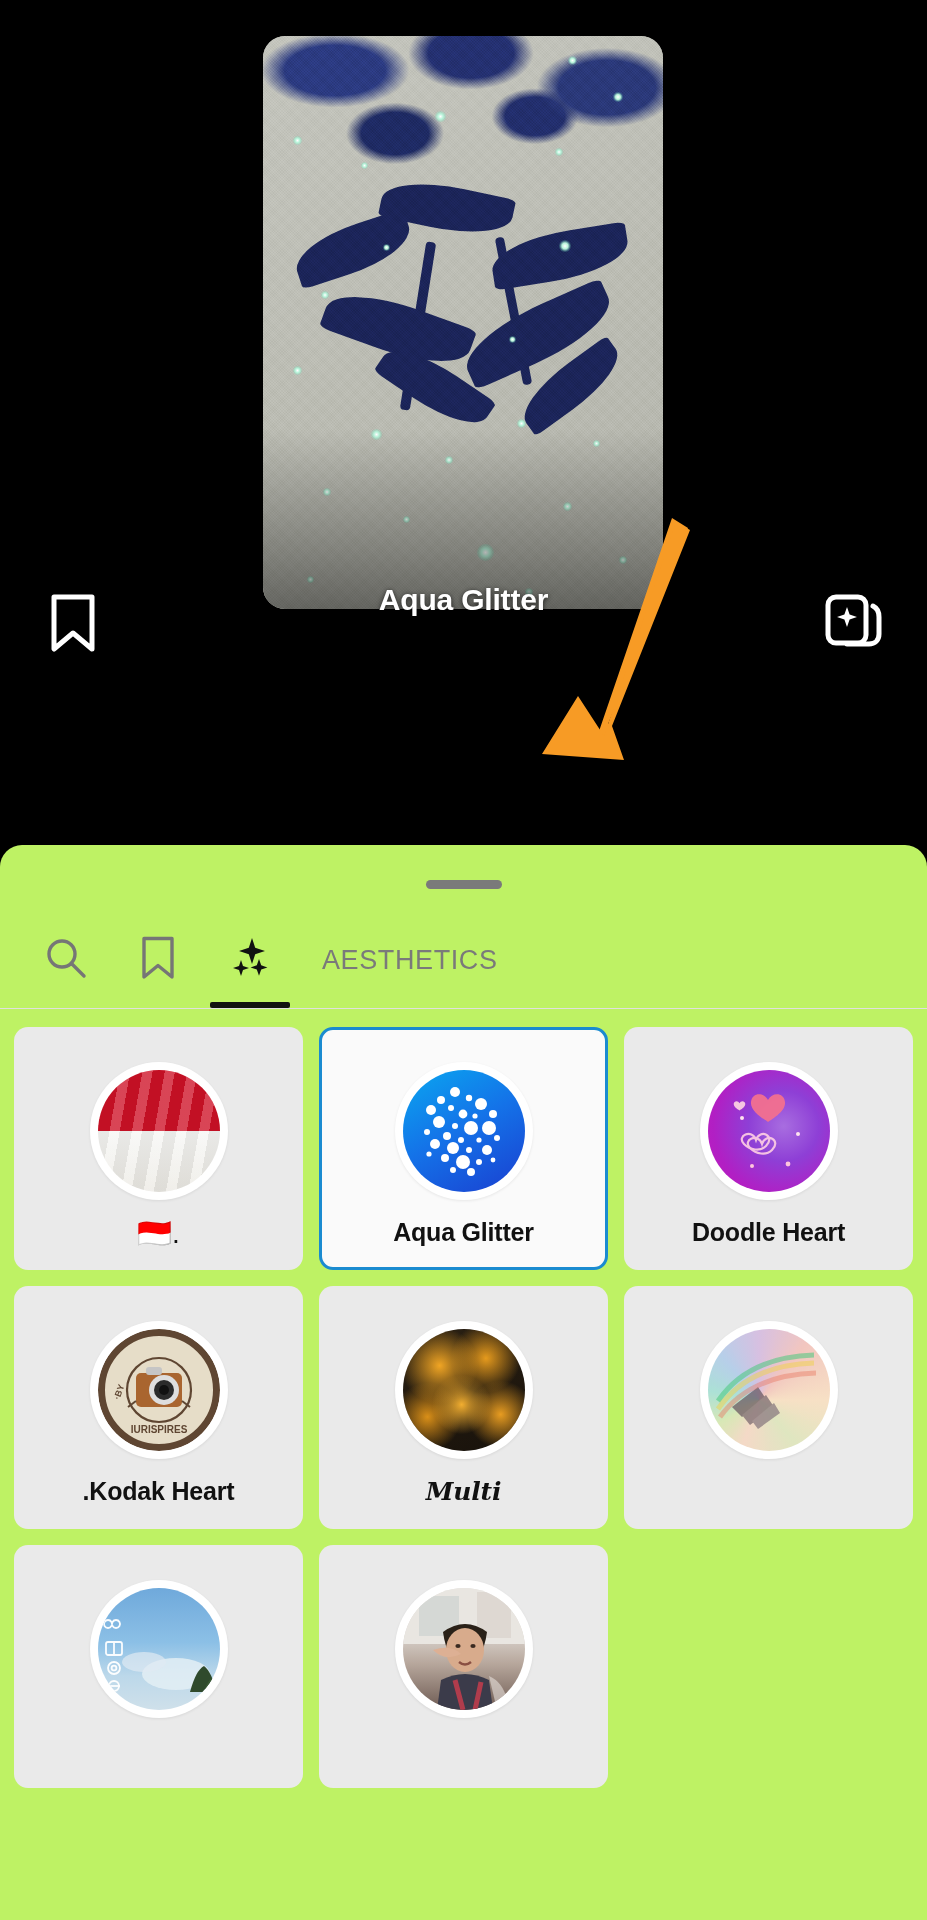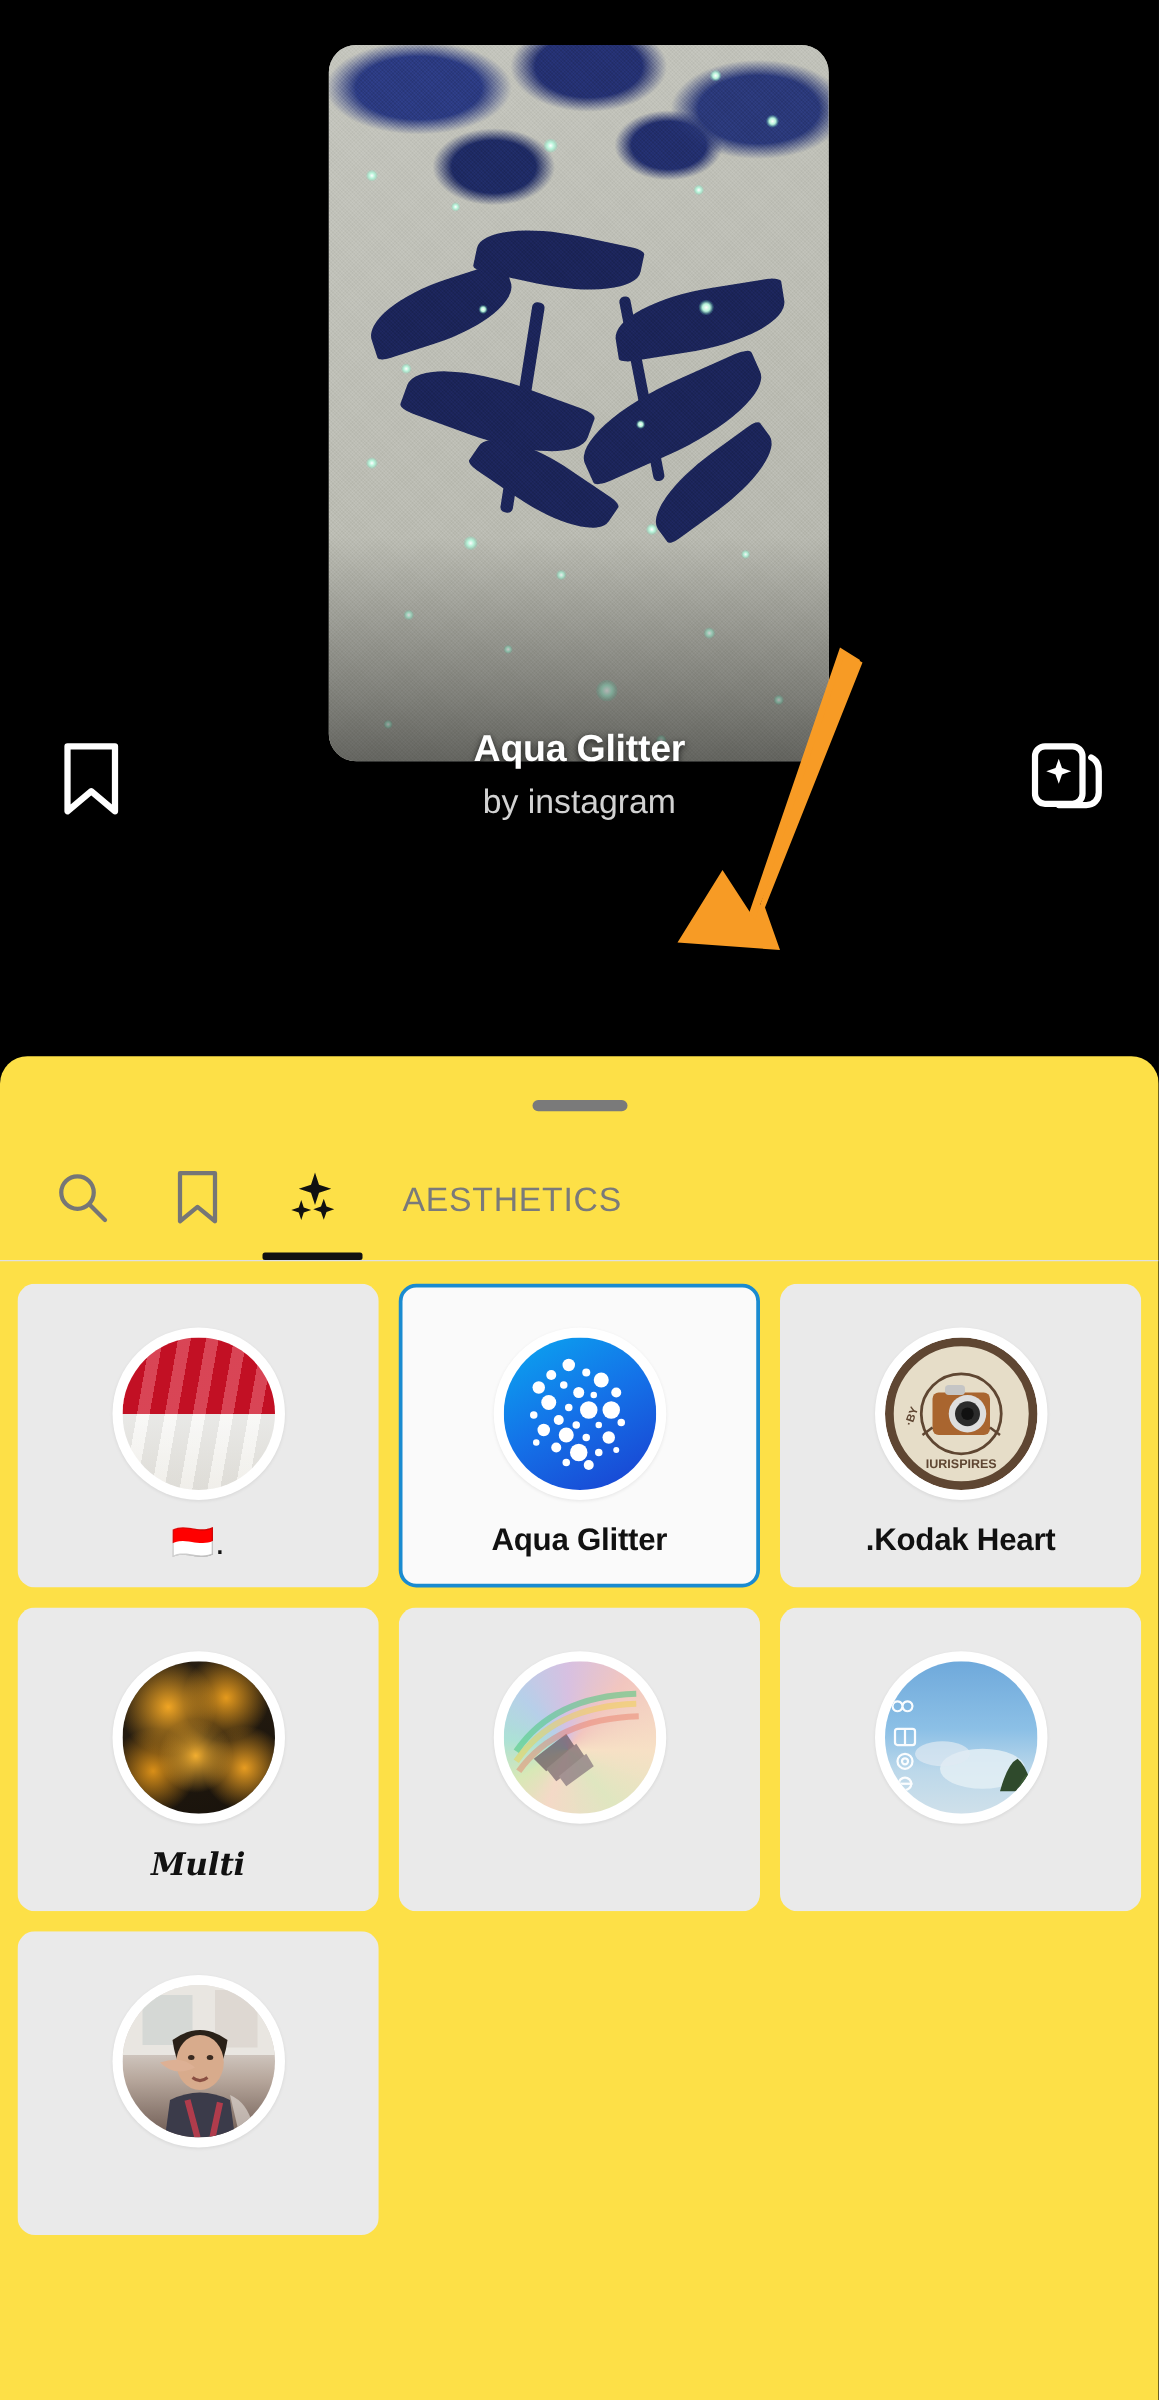--- a/index.html
+++ b/index.html
@@ -76,21 +76,21 @@
     position: absolute; right: 42px; top: 592px; width: 62px; height: 62px;
     display: flex; align-items: center; justify-content: center; cursor: pointer;
   }
 
   
   .annot-arrow { position: absolute; left: 500px; top: 500px; width: 220px; height: 300px; pointer-events: none; }
 
   
   .sheet {
     position: absolute; left: 0; top: 845px; width: 927px; height: 1075px;
-    background: #fde047;
+    background: #bef264;
     border-radius: 22px 22px 0 0;
     overflow: hidden;
   }
   .drag-handle {
     width: 76px; height: 9px; border-radius: 6px; background: #7a7a7a;
     margin: 35px auto 0; cursor: grab;
   }
   .tabbar {
     display: flex; align-items: flex-end; height: 96px;
     padding: 0 20px; margin-top: 24px;
@@ -219,21 +219,20 @@
       <div class="sparkle" style="left:214px; top:508px; width:17px; height:17px;"></div>
       <div class="sparkle" style="left:300px; top:466px; width:9px;  height:9px;"></div>
       <div class="sparkle" style="left:356px; top:520px; width:8px;  height:8px;"></div>
       <div class="sparkle" style="left:44px;  top:540px; width:7px;  height:7px;"></div>
       <div class="sparkle" style="left:262px; top:552px; width:8px;  height:8px;"></div>
 
       <div class="preview-overlay"></div>
     </div>
 
     <div class="preview-title">Aqua Glitter</div>
-    <div class="preview-author">by instagram</div>
 
     <div class="icon-save-left">
       <svg width="46" height="58" viewBox="0 0 46 58" fill="none" aria-hidden="true">
         <path d="M4 3 H42 V55 L23 39 L4 55 Z" stroke="#ffffff" stroke-width="5" stroke-linejoin="round" fill="none"></path>
       </svg>
     </div>
 
     <div class="icon-add-right">
       <svg width="58" height="58" viewBox="0 0 58 58" fill="none" aria-hidden="true">
         <rect x="3" y="3" width="38" height="46" rx="8" stroke="#ffffff" stroke-width="5"></rect>
@@ -338,20 +337,40 @@
                   <circle cx="90" cy="90" r="2.4"></circle>
                 <circle cx="50" cy="100" r="3"></circle>
                   <circle cx="68" cy="102" r="4"></circle>
               </g>
             </svg>
           </div>
         </div>
         <div class="card-label">Aqua Glitter</div>
       </div>
 
+      <div class="card">
+        <div class="thumb-wrap">
+          <div class="thumb">
+            <div class="t-doodle"></div>
+            <svg width="122" height="122" viewBox="0 0 122 122" style="position:absolute;inset:0;" aria-hidden="true">
+              <path d="M60 30 C56 22 44 22 43 32 C42 42 58 50 60 52 C62 50 78 42 77 32 C76 22 64 22 60 30 Z" fill="#f2708f" opacity="0.95"></path>
+              <path d="M30 26 C28 21 20 21 19.5 27 C19 33 28 38 30 39 C32 38 41 33 40.5 27 C40 21 32 21 30 26 Z" fill="#ffd7e2" opacity="0.9" transform="translate(4,8) scale(0.55) translate(20,20)"></path>
+              <g stroke="#ffd0e4" stroke-width="2.2" fill="none" opacity="0.9">
+                <path d="M36 74 C28 66 44 58 48 70 C52 58 68 66 58 76 C52 82 42 80 36 74 Z"></path>
+                <path d="M42 78 C34 70 50 62 54 74 C58 62 74 70 64 80 C58 86 48 84 42 78 Z"></path>
+              </g>
+              <circle cx="34" cy="48" r="2" fill="#ffe3ef"></circle>
+              <circle cx="90" cy="64" r="2" fill="#ffe3ef"></circle>
+              <circle cx="44" cy="96" r="2" fill="#ffc6dd"></circle>
+              <circle cx="80" cy="94" r="2.4" fill="#ffc6dd"></circle>
+            </svg>
+          </div>
+        </div>
+        <div class="card-label">Doodle Heart</div>
+      </div>
 
       <div class="card">
         <div class="thumb-wrap">
           <div class="thumb">
             <div class="t-kodak"></div>
             <svg width="122" height="122" viewBox="0 0 122 122" style="position:absolute;inset:0;" aria-hidden="true">
               <circle cx="61" cy="61" r="32" fill="none" stroke="#5f4632" stroke-width="2.2"></circle>
               <rect x="38" y="44" width="46" height="34" rx="5" fill="#a9652f"></rect>
               <rect x="48" y="38" width="16" height="8" rx="3" fill="#c5c5c5"></rect>
               <circle cx="66" cy="61" r="15" fill="#dedede"></circle>

